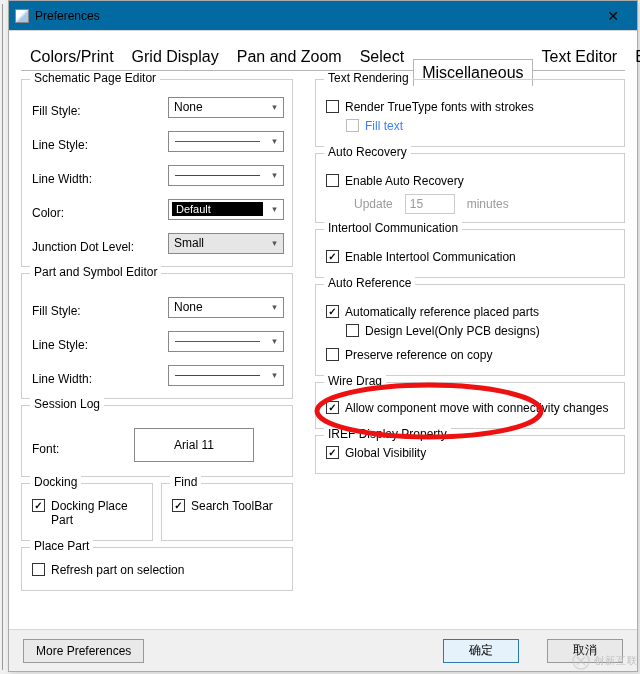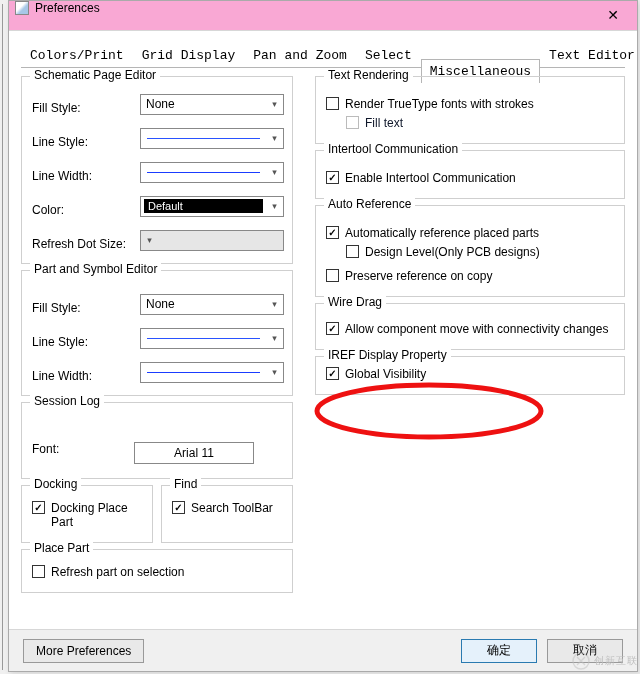--- a/index.html
+++ b/index.html
@@ -26,23 +26,23 @@
     position: absolute;
     left: 2px; top: 4px;
     width: 3px; height: 666px;
     border-left: 1px solid #999;
   }
   
   .titlebar {
     height: 30px;
     border-bottom: 1px solid #d7d7d7;
     display: flex;
-    align-items: flex-start;
+    align-items: center;
     padding: 0 4px 0 6px;
-    background: #f9a8d4;
+    background: #0369a1;
   }
   .title-icon {
     width: 14px; height: 14px;
     border: 1px solid #888;
     margin-right: 6px;
     background: linear-gradient(135deg,#fff 40%,#a7c7e7 60%);
   }
   .title-text { flex: 1; font-size: 12px; }
   .title-close {
     width: 40px; height: 28px;
@@ -52,24 +52,23 @@
   
   .tabstrip-wrap { padding: 12px 12px 0 12px; }
   .tabstrip {
     display: flex;
     border-bottom: 1px solid #b5b5b5;
   }
   .tab {
     padding: 4px 8px;
     border: 1px solid transparent;
     border-bottom: none;
-    font-size: 13px;
+    font-size: 16px;
     cursor: default;
     white-space: nowrap;
-    font-family: Liberation Mono, monospace;
   }
   .tab.active {
     border-color: #b5b5b5;
     background: #fff;
     position: relative;
     top: 16px;
   }
   
   .body {
     display: flex;
@@ -100,20 +99,21 @@
   .form-label { width: 108px; margin-top: 8px; }
   .combo {
     flex: 1;
     height: 21px;
     border: 1px solid #888;
     background: #fff;
     display: flex;
     align-items: center;
     position: relative;
     font-size: 12px;
+    margin-left: 28px;
   }
   .combo-text { flex: 1; padding: 0 5px; text-align: left; }
   .combo-chevron {
     width: 17px; height: 100%;
     display: flex; align-items: center; justify-content: center;
     color: #555;
     font-size: 9px;
   }
   .combo.shaded { background: #e6e6e6; }
   .combo .swatch-black {
@@ -134,59 +134,59 @@
     border: 1px solid #333;
     margin-right: 6px;
     display: inline-flex; align-items: center; justify-content: center;
     font-size: 10px; line-height: 1;
     background:#fff;
     flex: 0 0 13px;
   }
   .cb.checked::after { content: "✓"; color:#000; font-weight:bold; }
   .cb.disabled { border-color:#bbb; }
   .cb-label { font-size: 12px; }
-  .cb-label.disabled { color:#0f172a; }
+  .cb-label.disabled { color:#3b82f6; }
   .indent { margin-left: 20px; }
   .update-row {
     display: flex; align-items: center; gap: 12px;
     margin-left: 28px; margin-top: 6px; color:#9a9a9a;
   }
   .num-input {
     width: 50px; height: 20px;
     border: 1px solid #ccc;
     padding: 0 4px;
     color:#9a9a9a; background:#fff;
     display:flex; align-items:center;
   }
   
   .font-box {
-    width: 120px; height: 22px;
+    width: 120px; height: 34px;
     border: 1px solid #888;
     display: flex; align-items: center; justify-content: center;
-    margin-left: auto; margin-right: 30px; margin-top: 17px;
+    margin-left: auto; margin-right: 30px;
   }
   
   .half-row { display:flex; gap:8px; }
   .half-row .group { flex:1; }
   
   .red-circle {
     position: absolute;
     pointer-events: none;
   }
   
   .buttonbar {
     position: absolute;
     left: 0; right: 0; bottom: 0;
     height: 42px;
     border-top: 1px solid #d7d7d7;
     background: #f0f0f0;
     display: flex;
     align-items: center;
     padding: 0 14px;
-    gap: 10px;
+    gap: 28px;
   }
   .btn {
     height: 24px; min-width: 76px;
     border: 1px solid #999;
     background: #e9e9e9;
     display: inline-flex; align-items: center; justify-content: center;
     padding: 0 12px; font-size: 12px;
   }
   .btn.primary { border-color:#2a7ab0; background:#e5f1fb; }
   .spacer { flex:1; }
@@ -251,22 +251,23 @@
           </div>
         </div>
         <div class="form-row">
           <span class="form-label">Color:</span>
           <div class="combo">
             <span class="swatch-black">Default</span>
             <span class="combo-chevron">▾</span>
           </div>
         </div>
         <div class="form-row" style="margin-bottom:4px">
-          <span class="form-label">Refresh Dot Size:</span>
+          <span class="form-label">Junction Dot Level:</span>
           <div class="combo shaded">
+            <span class="combo-text">Small</span>
             <span class="combo-chevron">▾</span>
           </div>
         </div>
       </div>
 
       <div class="group">
         <span class="group-title">Part and Symbol Editor</span>
         <div class="form-row" style="margin-top:12px">
           <span class="form-label">Fill Style:</span>
           <div class="combo">
@@ -333,20 +334,34 @@
         <div class="cb-row" style="margin-top:10px">
           <span class="cb"></span>
           <span class="cb-label">Render TrueType fonts with strokes</span>
         </div>
         <div class="cb-row indent">
           <span class="cb disabled"></span>
           <span class="cb-label disabled">Fill text</span>
         </div>
       </div>
 
+      <div class="group">
+        <span class="group-title">Auto Recovery</span>
+        <div class="cb-row" style="margin-top:10px">
+          <span class="cb"></span>
+          <span class="cb-label">Enable Auto Recovery</span>
+        </div>
+        <div class="update-row">
+          <span>Update</span>
+          <span class="num-input">
+              <span>15</span>
+            </span>
+          <span>minutes</span>
+        </div>
+      </div>
 
       <div class="group" style="position:relative">
         <span class="group-title">Intertool Communication</span>
         <div class="cb-row" style="margin-top:10px">
           <span class="cb checked"></span>
           <span class="cb-label">Enable Intertool Communication</span>
         </div>
       </div>
 
       <div class="group">

